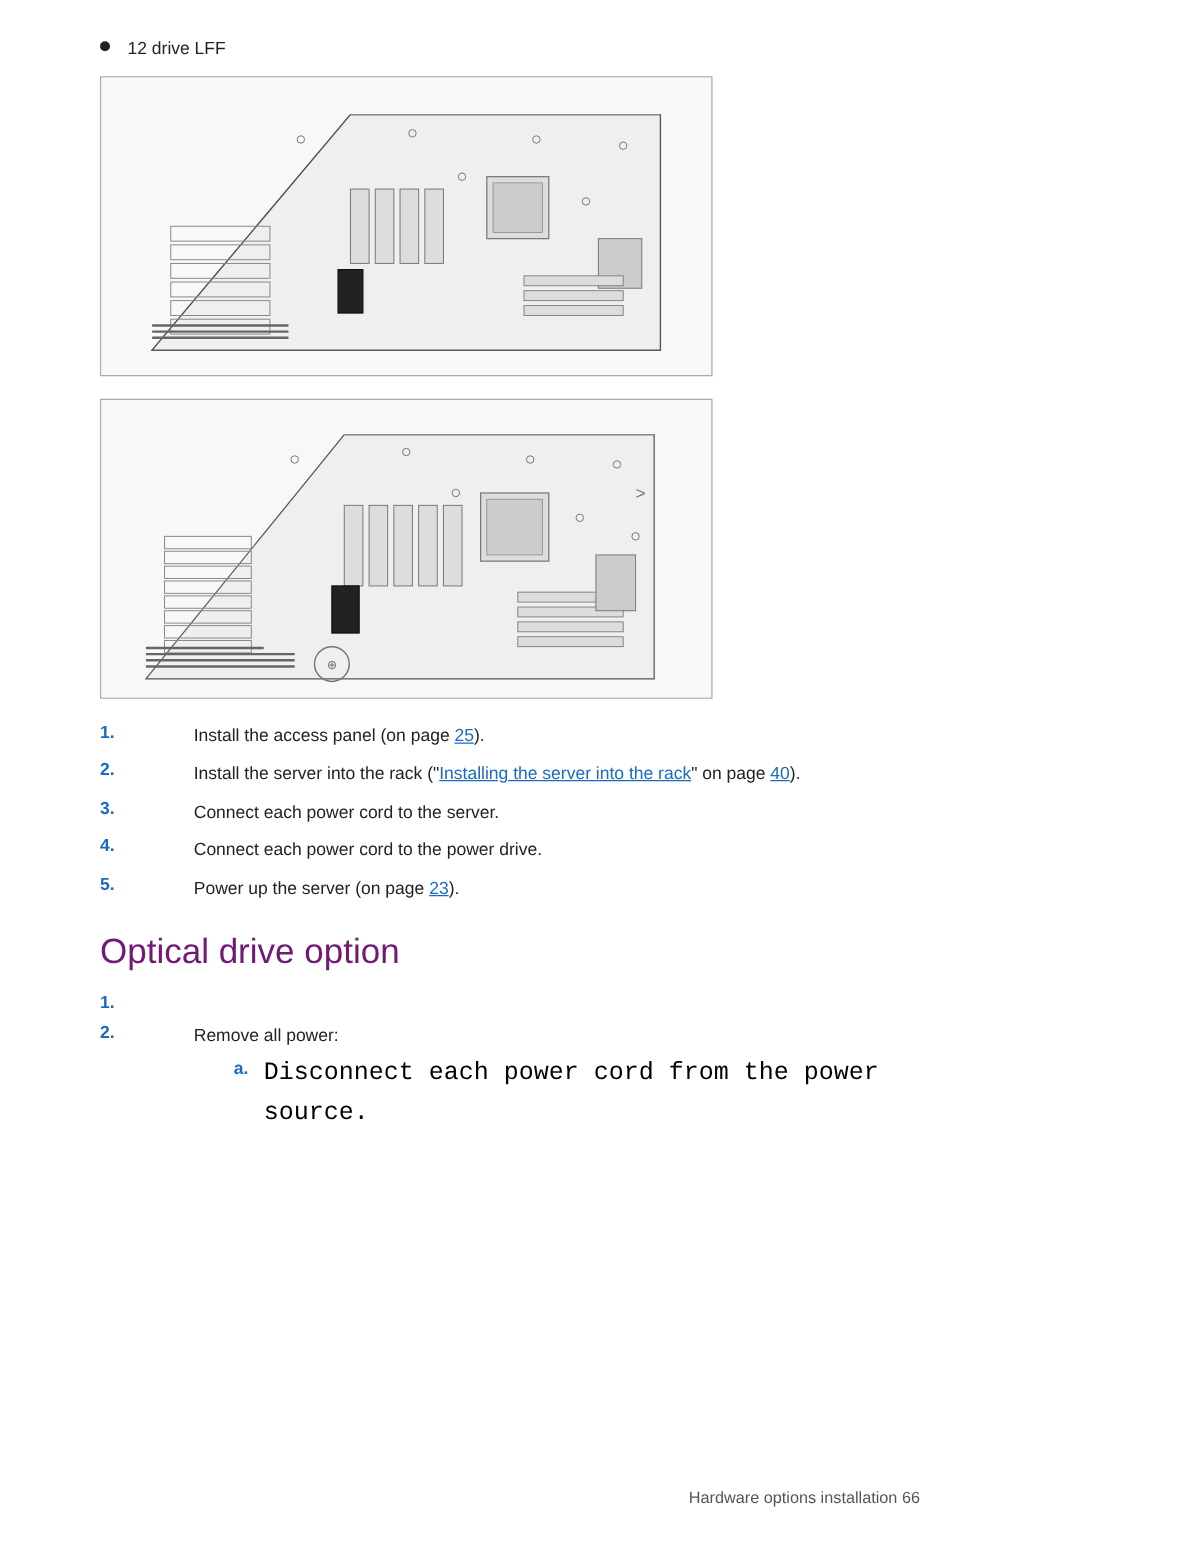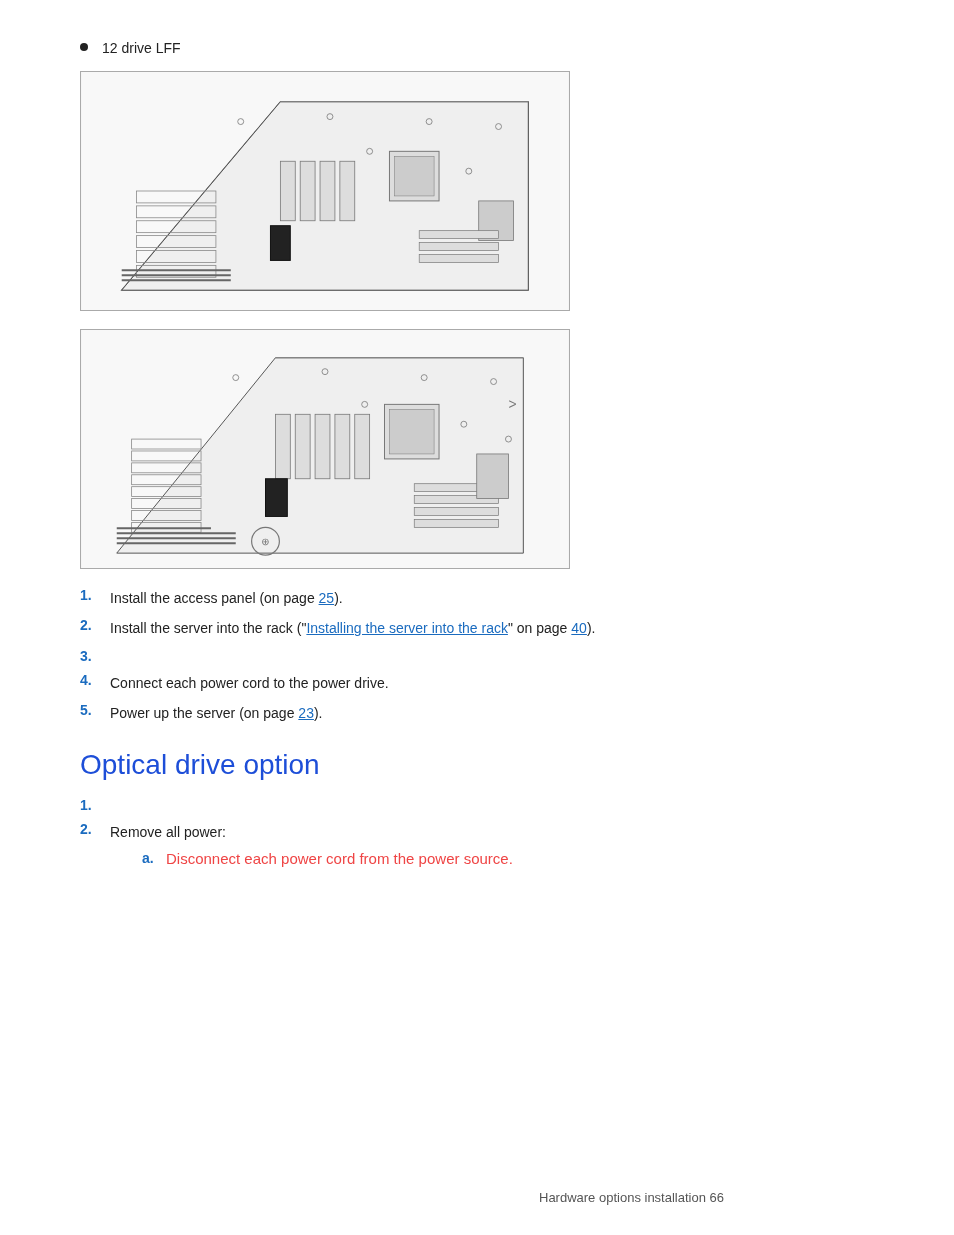--- a/index.html
+++ b/index.html
@@ -8,21 +8,21 @@
       font-family: Arial, sans-serif;
       font-size: 14px;
       color: #222;
       width: 954px;
       min-height: 1235px;
       position: relative;
     }
     .page {
       width: 804px;
       min-height: 1235px;
-      padding: 38px 80px 60px 80px;
+      padding: 28px 80px 60px 80px;
       position: relative;
     }
     .bullet-item {
       display: flex;
       align-items: flex-start;
       margin-bottom: 10px;
     }
     .bullet-dot {
       width: 8px;
       height: 8px;
@@ -73,28 +73,29 @@
       color: #1a6bbf;
       font-weight: bold;
       font-size: 14px;
       min-width: 30px;
       flex-shrink: 0;
     }
     .num-text {
       font-size: 14px;
       color: #222;
       line-height: 1.6;
+      margin-left: 45px;
     }
     .num-text a, .link {
       color: #1a6bbf;
       text-decoration: underline;
     }
     .section-title {
       font-size: 28px;
-      color: #1d4ed8;
+      color: #701a75;
       font-weight: normal;
       margin: 24px 0 16px 0;
       font-family: Arial, sans-serif;
     }
     .sub-list {
       margin-left: 32px;
       margin-top: 4px;
     }
     .sub-item {
       display: flex;
@@ -102,28 +103,29 @@
       margin-bottom: 4px;
     }
     .sub-label {
       color: #1a6bbf;
       font-weight: bold;
       font-size: 14px;
       min-width: 24px;
       flex-shrink: 0;
     }
     .sub-text {
-      font-size: 15px;
-      color: #ef4444;
+      font-size: 20px;
+      color: #000000;
       line-height: 1.6;
+      font-family: Liberation Mono, monospace;
     }
     .page-footer {
       position: absolute;
       bottom: 30px;
-      right: 80px;
+      right: 68px;
       font-size: 13px;
       color: #555;
     }
   </style>
 </head>
 <body>
 
 <div class="page">
 
   <div class="bullet-item">
@@ -247,20 +249,21 @@
 
     <div class="numbered-item">
       <span class="num-label">2.</span>
       <span class="num-text">
         Install the server into the rack ("<span class="link">Installing the server into the rack</span>" on page <span class="link">40</span>).
       </span>
     </div>
 
     <div class="numbered-item">
       <span class="num-label">3.</span>
+      <span class="num-text">Connect each power cord to the server.</span>
     </div>
 
     <div class="numbered-item">
       <span class="num-label">4.</span>
       <span class="num-text">Connect each power cord to the power drive.</span>
     </div>
 
     <div class="numbered-item">
       <span class="num-label">5.</span>
       <span class="num-text">

